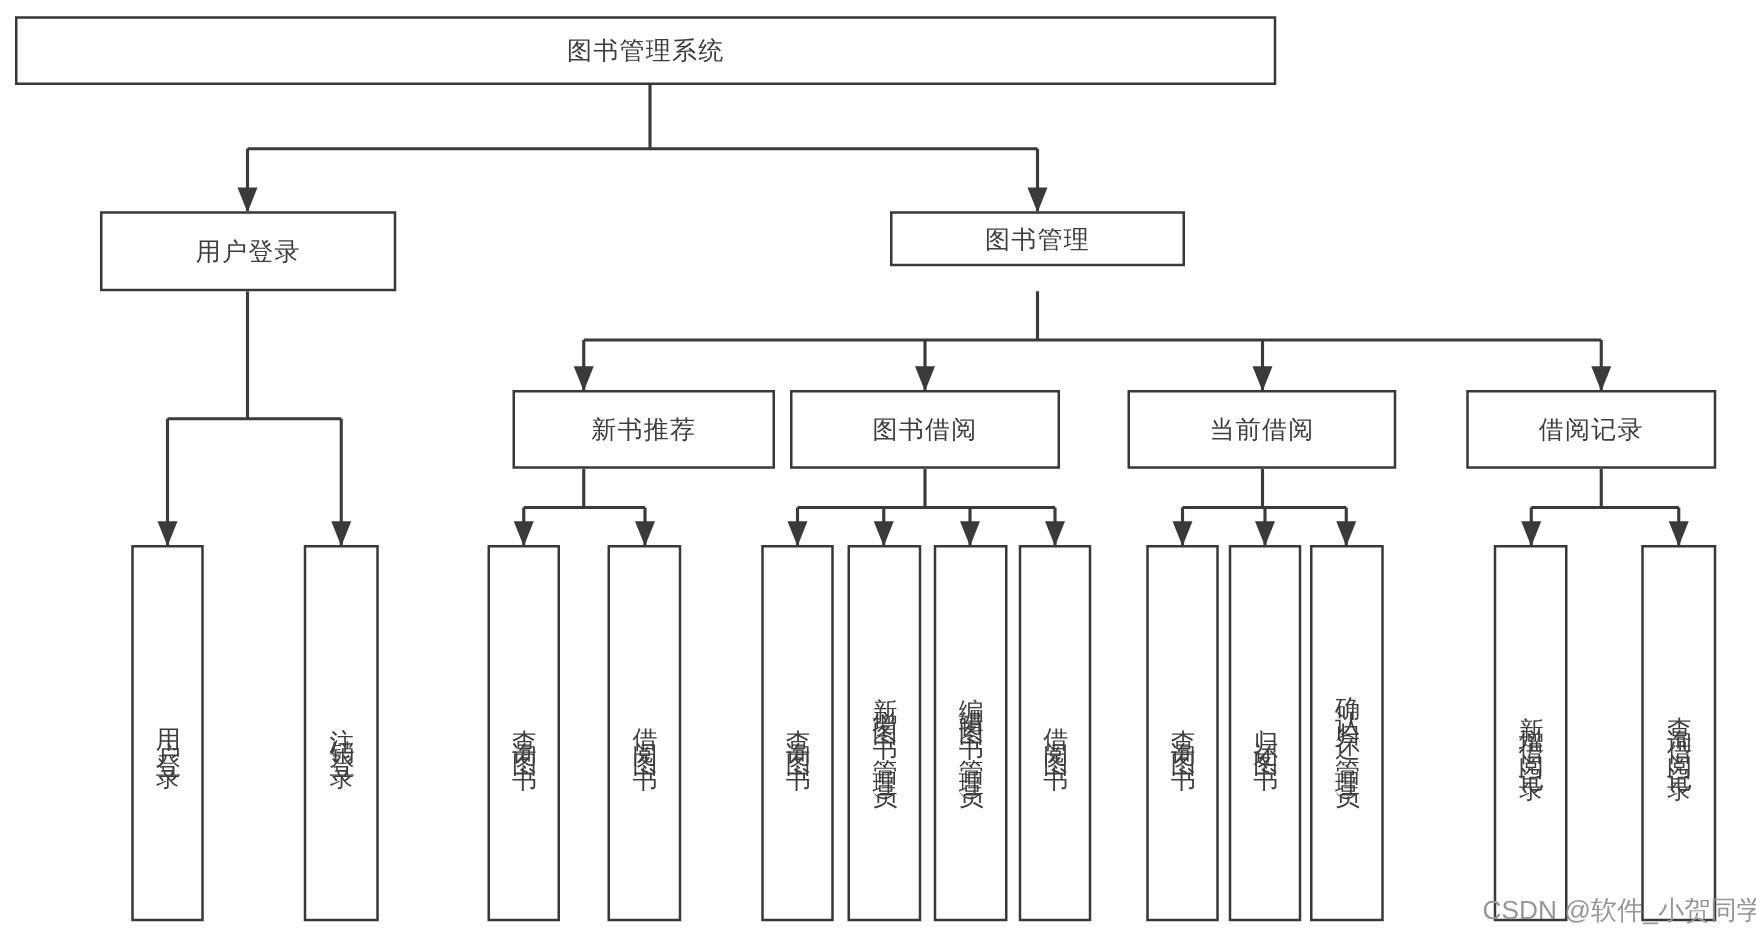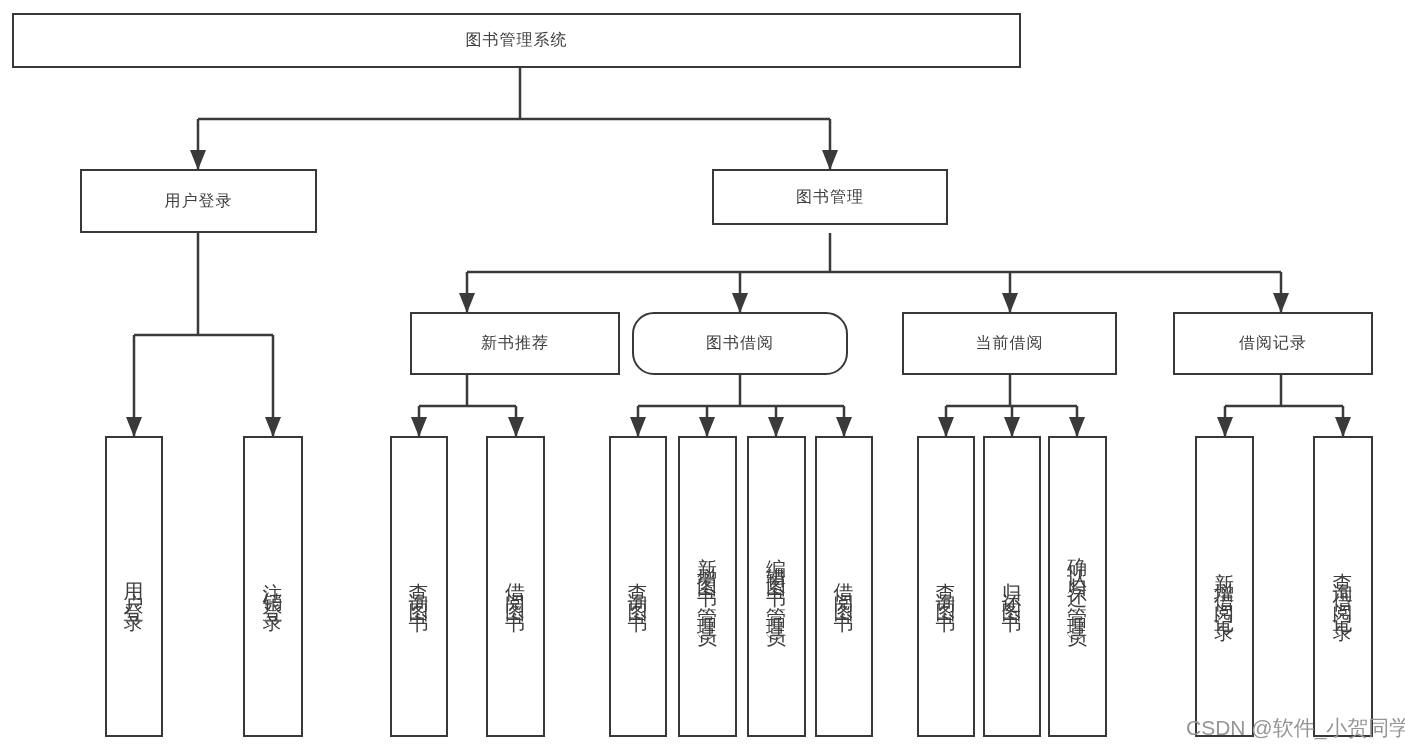--- a/index.html
+++ b/index.html
@@ -13,37 +13,37 @@
   svg.wires{position:absolute;left:0;top:0;z-index:1;}
   .box{
     position:absolute;
     background:#ffffff;
     border:2.5px solid #383838;
     box-sizing:border-box;
     display:flex;align-items:center;justify-content:center;
     color:#3d3d3d;
     z-index:2;
   }
-  .box.h{font-size:16px;letter-spacing:1px;}
+  .box.h{font-size:20px;letter-spacing:1px;}
   .box.v span{
     writing-mode:vertical-rl;
     text-orientation:mixed;
     font-size:20px;
     letter-spacing:10px;
     line-height:1;
     white-space:nowrap;
   }
   
   .n-root{left:12px;top:13px;width:1009px;height:55px;}
   
   .n-userlogin{left:80px;top:169px;width:237px;height:64px;}
-  .n-bookmgmt{left:712px;top:169px;width:236px;height:56px;}
+  .n-bookmgmt{left:712px;top:169px;width:236px;height:44px;}
   
   .n-newbook{left:362px;top:312px;width:210px;height:63px;margin-left:48px;}
-  .n-bookborrow{left:632px;top:312px;width:216px;height:63px;border-radius:22px;}
+  .n-bookborrow{left:632px;top:312px;width:216px;height:63px;}
   .n-currentborrow{left:902px;top:312px;width:215px;height:63px;}
   .n-borrowrecord{left:1173px;top:312px;width:200px;height:63px;}
   
   .leaf{top:436px;height:301px;}
   .l1{left:105px;width:58px;}
   .l2{left:243px;width:60px;}
   .l3{left:390px;width:58px;}
   .l4{left:486px;width:59px;}
   .l5{left:609px;width:58px;}
   .l6{left:678px;width:59px;}

